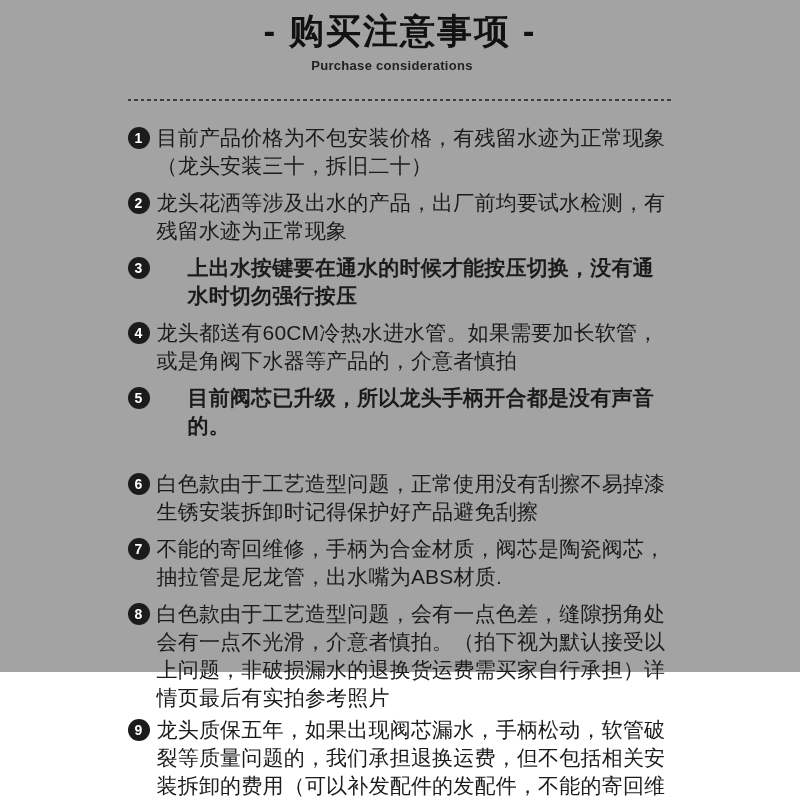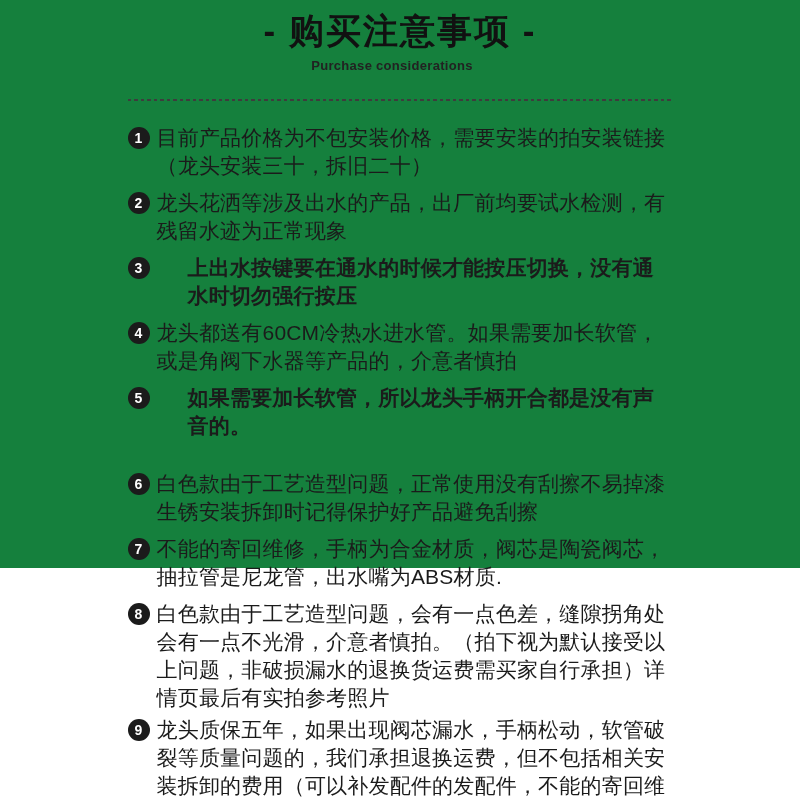--- a/index.html
+++ b/index.html
@@ -9,22 +9,22 @@
   }
   body {
     width: 800px;
     height: 800px;
     overflow: hidden;
     font-family: "Liberation Sans", "DejaVu Sans", sans-serif;
     color: #1b1b1b;
   }
   .page {
     width: 800px;
-    height: 568px;
-    background: #15803d;
+    height: 672px;
+    background: #a3a3a3;
     box-sizing: border-box;
   }
   .header {
     text-align: center;
     padding-top: 13px;
   }
   .title {
     margin: 0;
     font-size: 35px;
     line-height: 36px;
@@ -95,41 +95,41 @@
 
   <div class="header">
     <h1 class="title">- 购买注意事项 -</h1>
     <p class="subtitle">Purchase considerations</p>
     <div class="divider"></div>
   </div>
 
   <ol class="notes">
     <li class="note">
       <span class="note-num">1</span>
-      <p class="note-text">目前产品价格为不包安装价格，需要安装的拍安装链接（龙头安装三十，拆旧二十）</p>
+      <p class="note-text">目前产品价格为不包安装价格，有残留水迹为正常现象（龙头安装三十，拆旧二十）</p>
     </li>
 
     <li class="note">
       <span class="note-num">2</span>
       <p class="note-text">龙头花洒等涉及出水的产品，出厂前均要试水检测，有残留水迹为正常现象</p>
     </li>
 
     <li class="note">
       <span class="note-num">3</span>
       <p class="note-text bold">上出水按键要在通水的时候才能按压切换，没有通水时切勿强行按压</p>
     </li>
 
     <li class="note">
       <span class="note-num">4</span>
       <p class="note-text">龙头都送有60CM冷热水进水管。如果需要加长软管，或是角阀下水器等产品的，介意者慎拍</p>
     </li>
 
     <li class="note">
       <span class="note-num">5</span>
-      <p class="note-text bold">如果需要加长软管，所以龙头手柄开合都是没有声音的。</p>
+      <p class="note-text bold">目前阀芯已升级，所以龙头手柄开合都是没有声音的。</p>
     </li>
 
     <li class="note">
       <span class="note-num">6</span>
       <p class="note-text">白色款由于工艺造型问题，正常使用没有刮擦不易掉漆生锈安装拆卸时记得保护好产品避免刮擦</p>
     </li>
 
     <li class="note">
       <span class="note-num">7</span>
       <p class="note-text">不能的寄回维修，手柄为合金材质，阀芯是陶瓷阀芯，抽拉管是尼龙管，出水嘴为ABS材质.</p>

